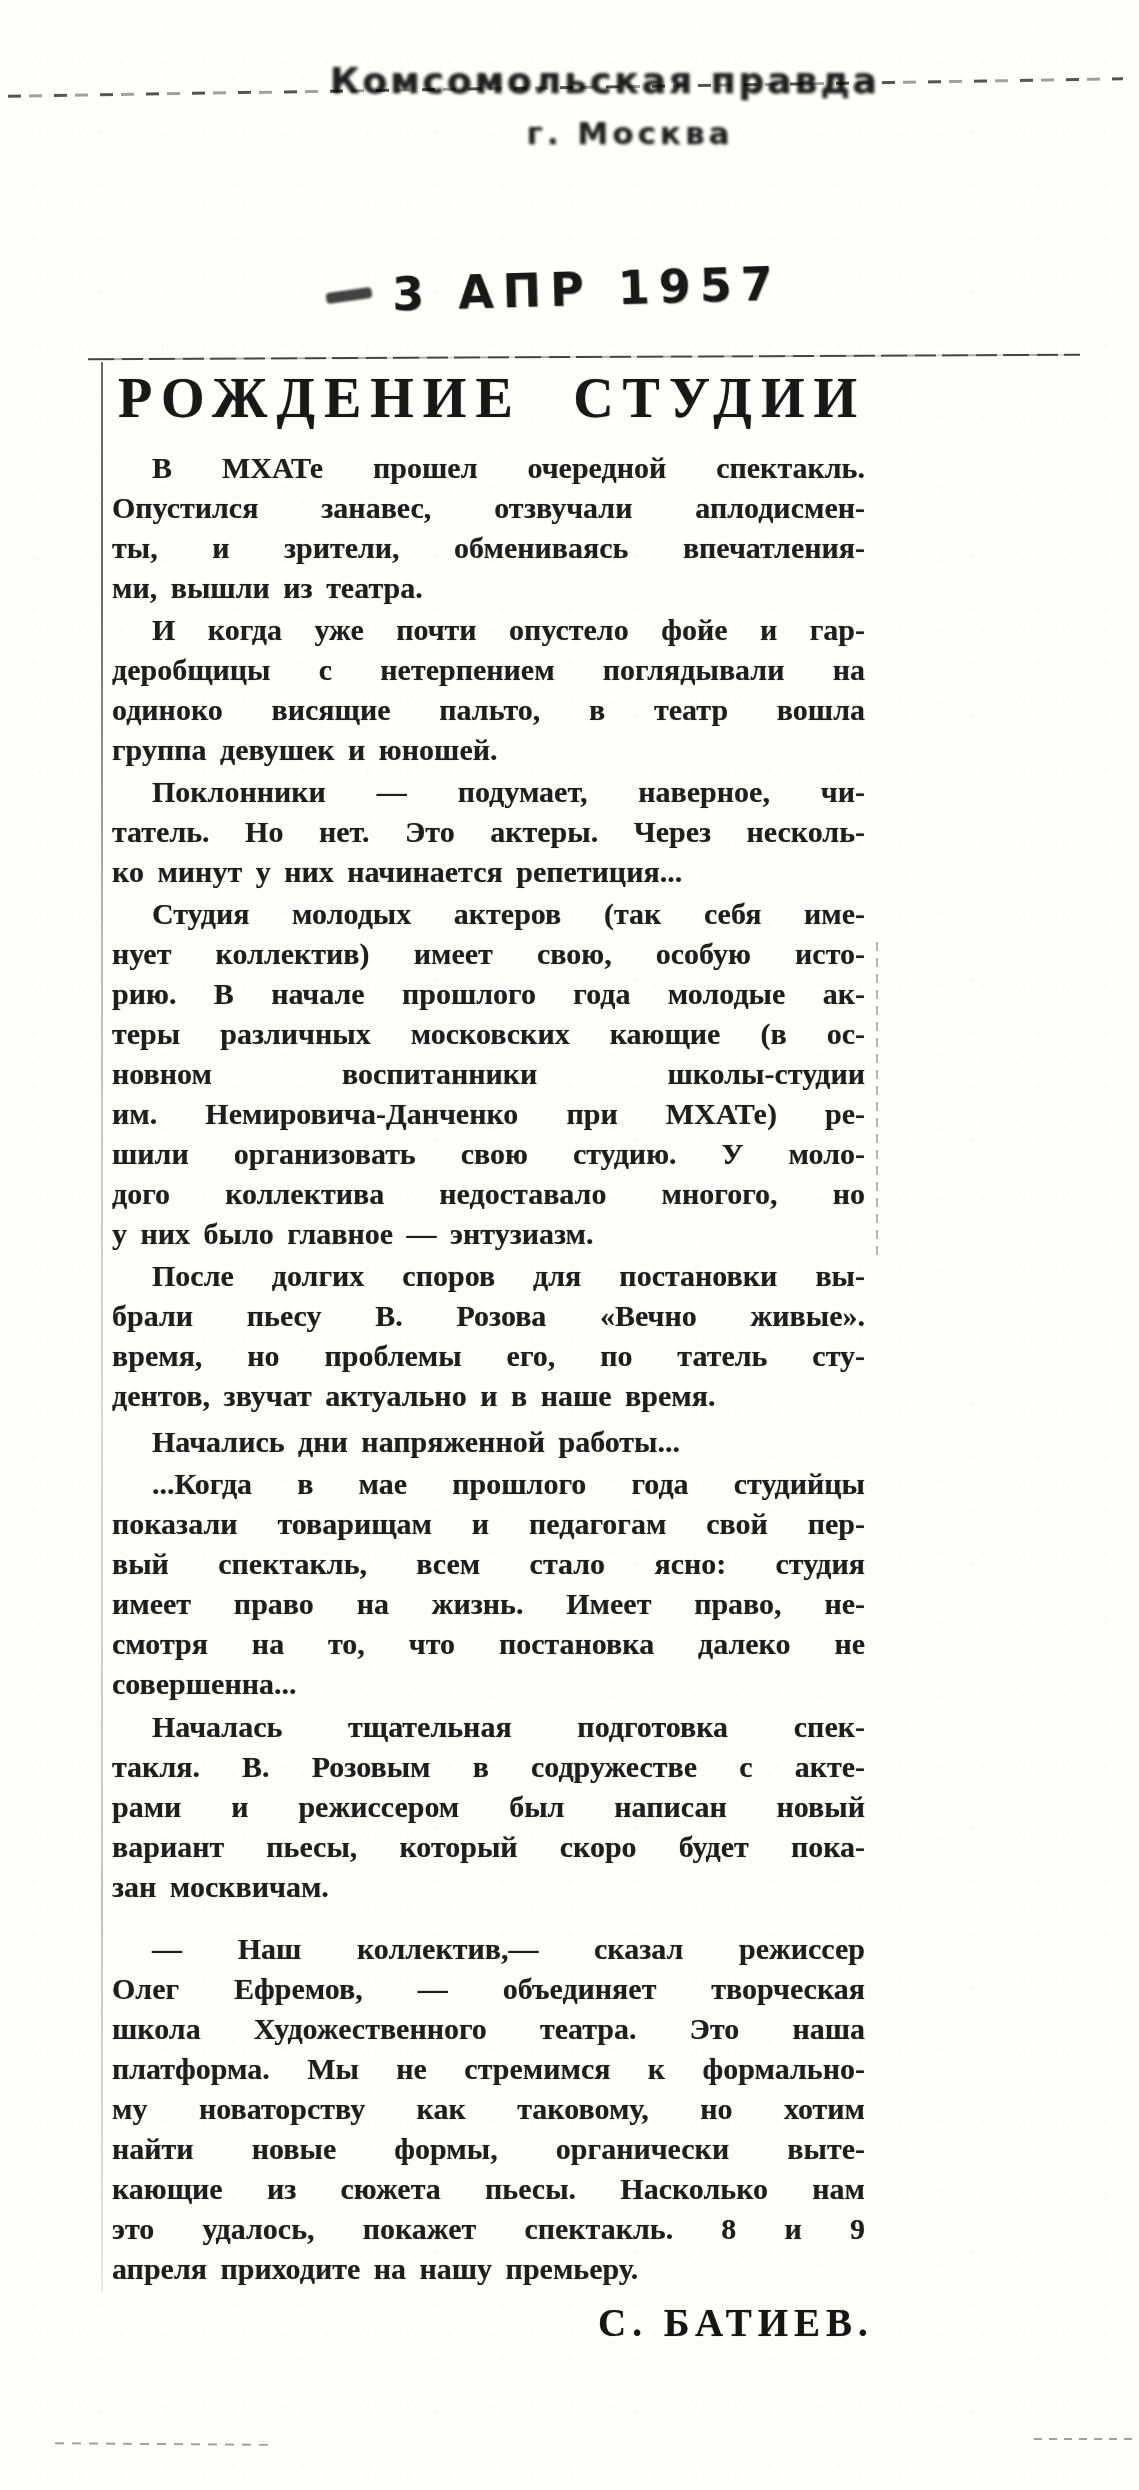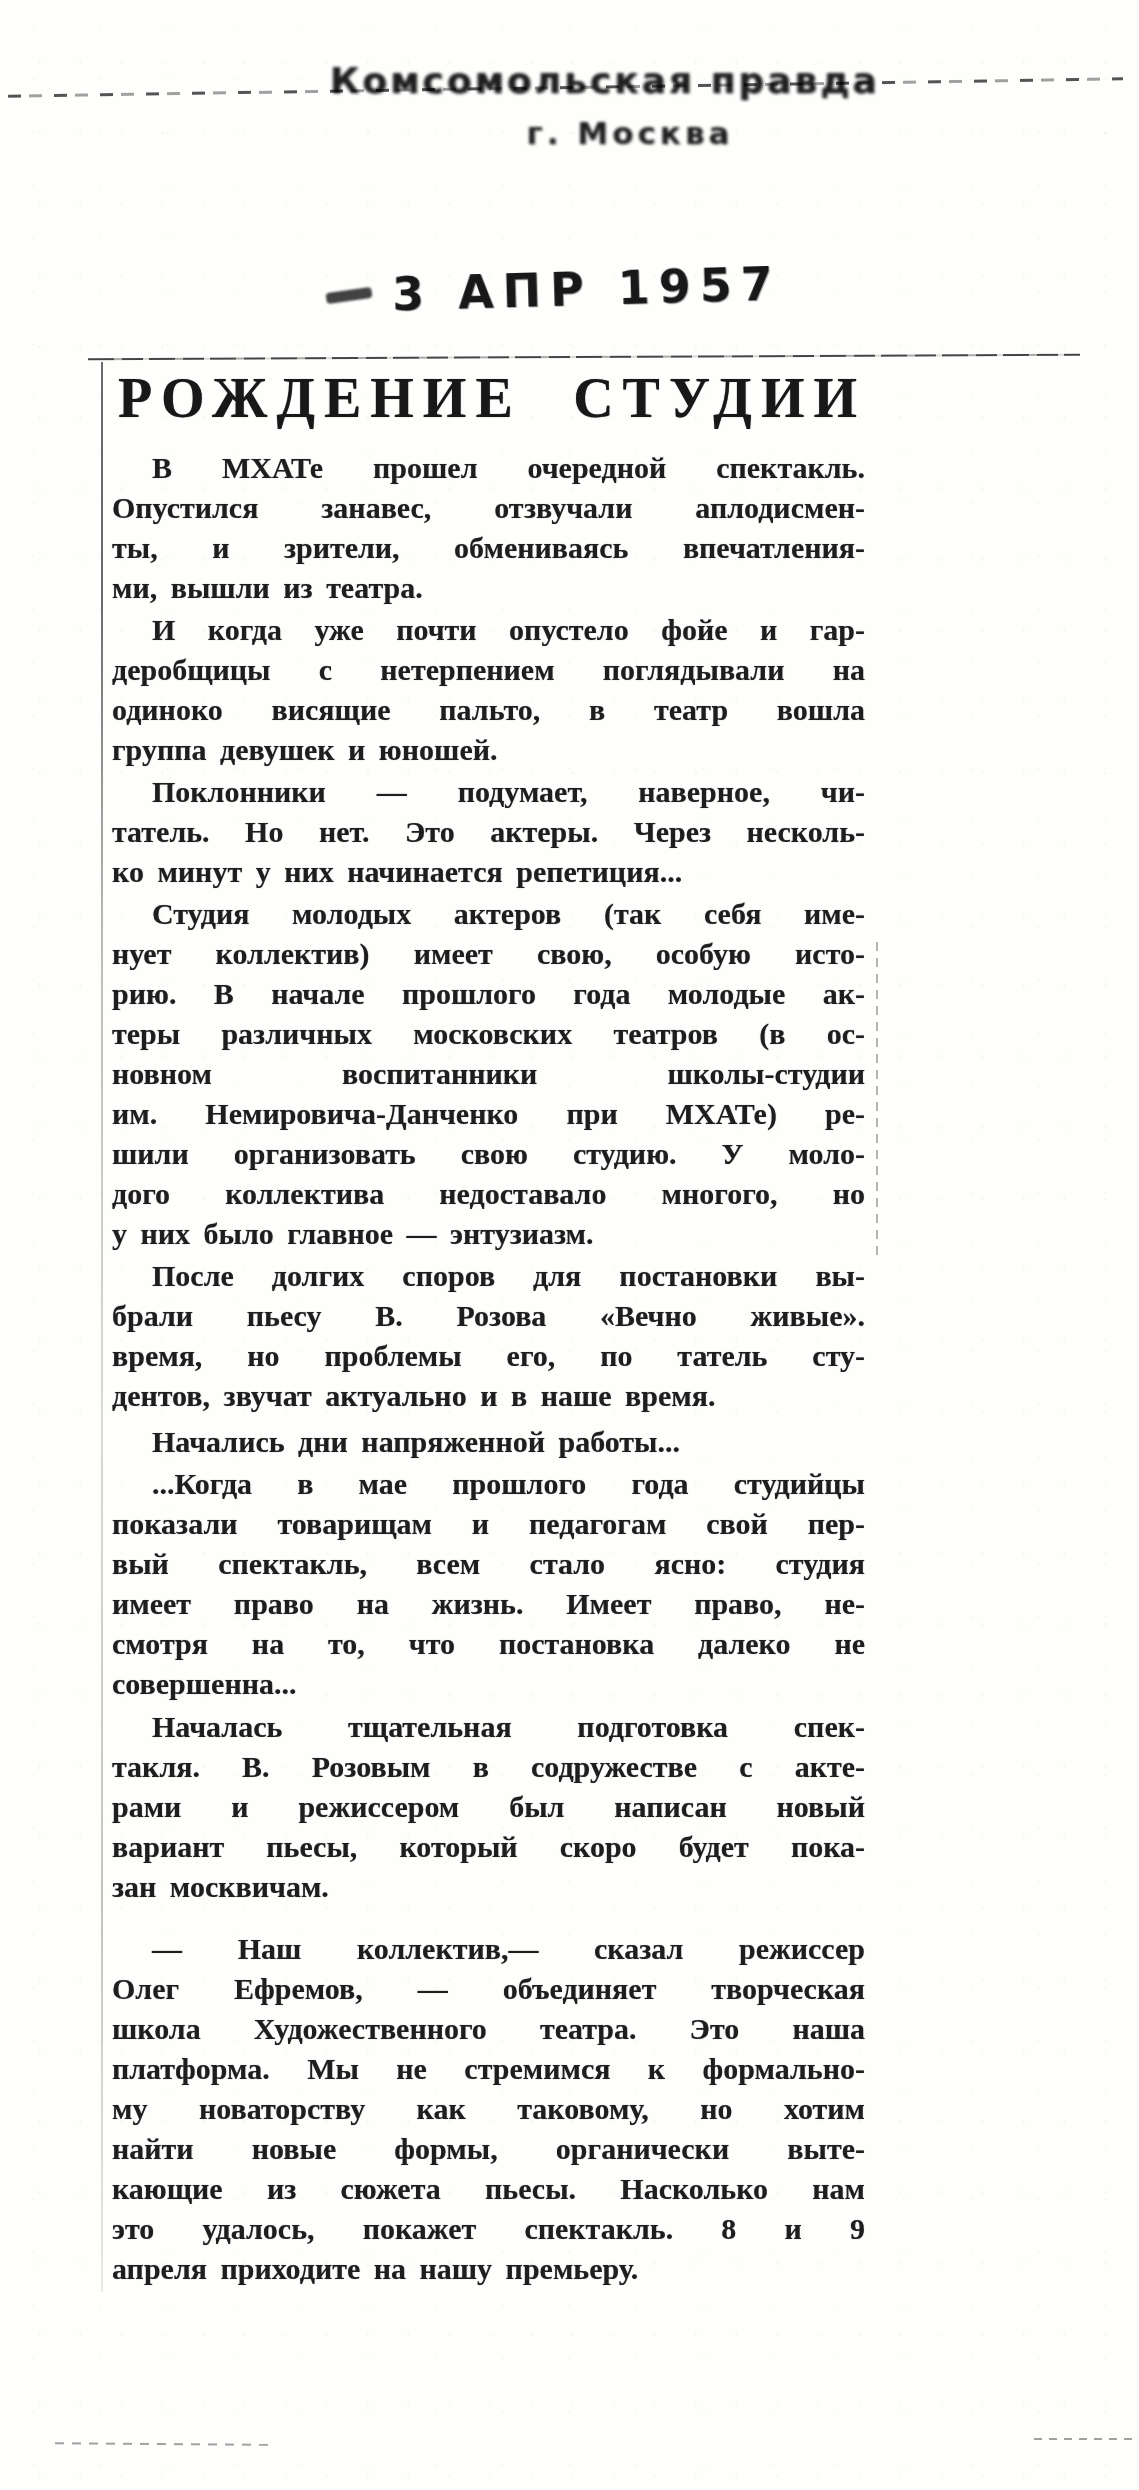--- a/index.html
+++ b/index.html
@@ -160,21 +160,21 @@
       </div>
       <div class="para">
         <div class="line first">Поклонники — подумает, наверное, чи-</div>
         <div class="line">татель. Но нет. Это актеры. Через несколь-</div>
         <div class="line last">ко минут у них начинается репетиция...</div>
       </div>
       <div class="para">
         <div class="line first">Студия молодых актеров (так себя име-</div>
         <div class="line">нует коллектив) имеет свою, особую исто-</div>
         <div class="line">рию. В начале прошлого года молодые ак-</div>
-        <div class="line">теры различных московских театров (в ос-</div>
+        <div class="line">теры различных московских кающие (в ос-</div>
         <div class="line">новном воспитанники школы-студии</div>
         <div class="line">им. Немировича-Данченко при МХАТе) ре-</div>
         <div class="line">шили организовать свою студию. У моло-</div>
         <div class="line">дого коллектива недоставало многого, но</div>
         <div class="line last">у них было главное — энтузиазм.</div>
       </div>
       <div class="para">
         <div class="line first">После долгих споров для постановки вы-</div>
         <div class="line">брали пьесу В. Розова «Вечно живые».</div>
         <div class="line">время, но проблемы его, по татель сту-</div>
@@ -204,17 +204,18 @@
         <div class="line">школа Художественного театра. Это наша</div>
         <div class="line">платформа. Мы не стремимся к формально-</div>
         <div class="line">му новаторству как таковому, но хотим</div>
         <div class="line">найти новые формы, органически выте-</div>
         <div class="line">кающие из сюжета пьесы. Насколько нам</div>
         <div class="line">это удалось, покажет спектакль. 8 и 9</div>
         <div class="line last">апреля приходите на нашу премьеру.</div>
       </div>
     </div>
 
+  <div class="signature">С. БАТИЕВ.</div>
 
   <div class="bottom-mark-left"></div>
   <div class="bottom-mark-right"></div>
 
 </div>
 
 </body></html>

